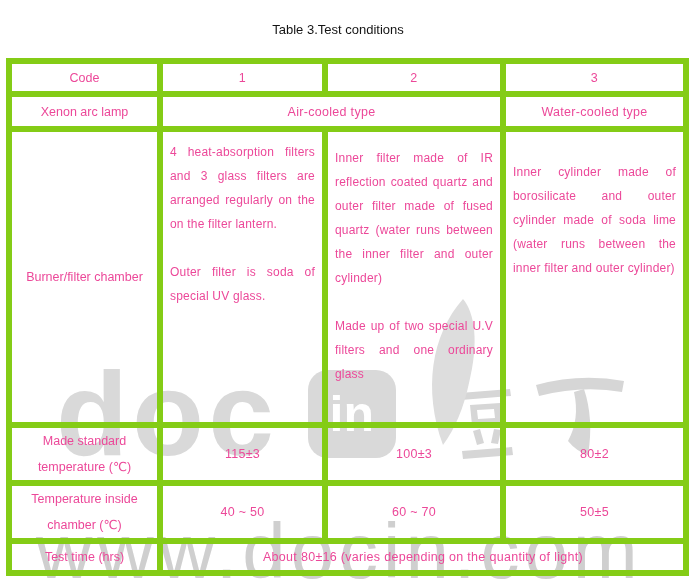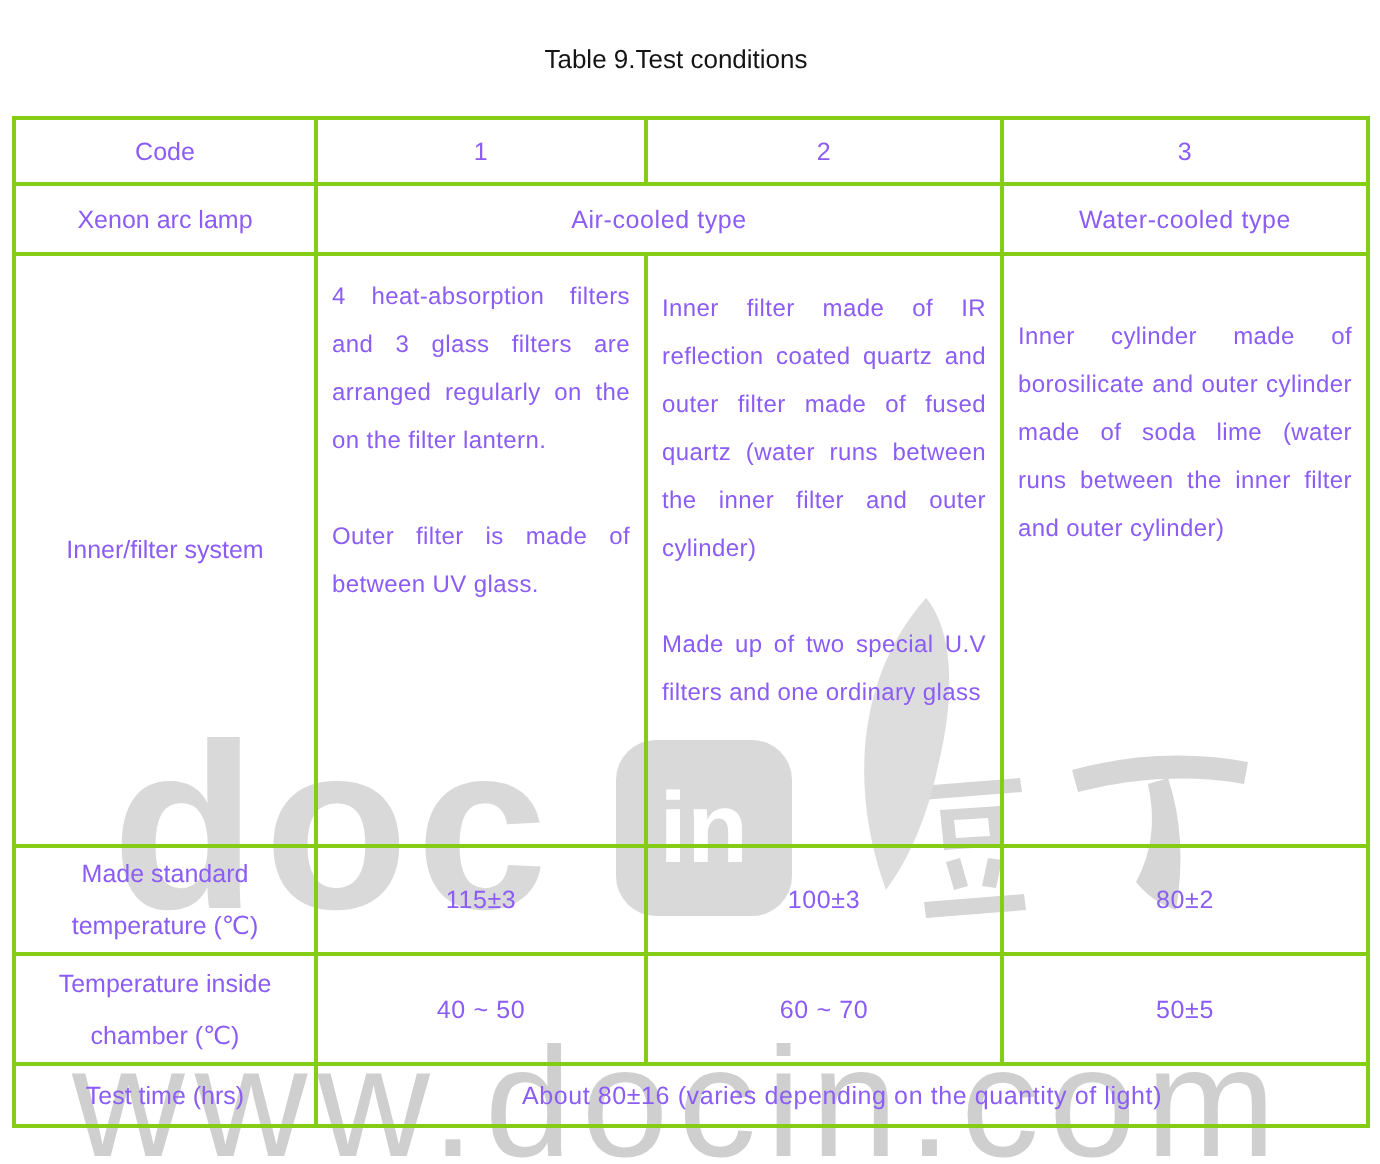--- a/index.html
+++ b/index.html
@@ -38,22 +38,22 @@
   }
   .doc-title .t2{}
 
   
   table.tc{
     position:absolute;left:6px;top:58px;z-index:1;
     border-collapse:collapse;table-layout:fixed;width:677px;
     background:transparent;
   }
   table.tc td{
-    border:2px solid #84cc16;background:transparent;
-    font-size:12.5px;color:#8b5cf6;
+    border:6px solid #84cc16;background:transparent;
+    font-size:12.5px;color:#ec4899;
   }
   col.c0{width:151px;} col.c1{width:165px;} col.c2{width:178px;} col.c3{width:183px;}
   tr.r-code{height:33px;}
   tr.r-lamp{height:35px;}
   tr.r-burner{height:296px;}
   tr.r-black{height:54px;}
   tr.r-chamber{height:55px;}
   tr.r-time{height:31px;}
   td.lbl{text-align:center;vertical-align:middle;line-height:26px;padding:0 10px;}
   td.val{text-align:center;vertical-align:middle;letter-spacing:.3px;}
@@ -91,21 +91,21 @@
     </svg>
   </div>
 
   <svg class="wm-blob" width="85" height="150" viewBox="0 0 85 150" aria-hidden="true">
     <path d="M28 150 C8 95 16 40 48 4 C60 18 64 48 54 88 C49 112 40 134 28 150 Z" fill="#dddddd"></path>
   </svg>
 
   <div class="wm-url">www.docin.com</div>
 
   <div class="doc-title">
-    <span class="t1">Table 9.</span><span class="t2">Test conditions</span>
+    <span class="t1">Table 3.</span><span class="t2">Test conditions</span>
   </div>
 
   <table class="tc">
     <colgroup>
         <col class="c0">
         <col class="c1">
         <col class="c2">
         <col class="c3">
       </colgroup>
     <tbody>
@@ -114,24 +114,24 @@
         <td class="val">1</td>
         <td class="val">2</td>
         <td class="val">3</td>
       </tr>
       <tr class="r-lamp">
         <td class="lbl">Xenon arc lamp</td>
         <td class="val" colspan="2">Air-cooled type</td>
         <td class="val">Water-cooled type</td>
       </tr>
       <tr class="r-burner">
-        <td class="lbl">Inner/filter system</td>
+        <td class="lbl">Burner/filter chamber</td>
         <td class="txt a1">
           <p>4 heat-absorption filters and 3 glass filters are arranged regularly on the on the filter lantern.</p>
-          <p class="gap">Outer filter is made of between UV glass.</p>
+          <p class="gap">Outer filter is soda of special UV glass.</p>
         </td>
         <td class="txt a2">
           <p>Inner filter made of IR reflection coated quartz and outer filter made of fused quartz (water runs between the inner filter and outer cylinder)</p>
           <p class="gap">Made up of two special U.V filters and one ordinary glass</p>
         </td>
         <td class="txt w1">
           <p>Inner cylinder made of borosilicate and outer cylinder made of soda lime (water runs between the inner filter and outer cylinder)</p>
         </td>
       </tr>
       <tr class="r-black">

